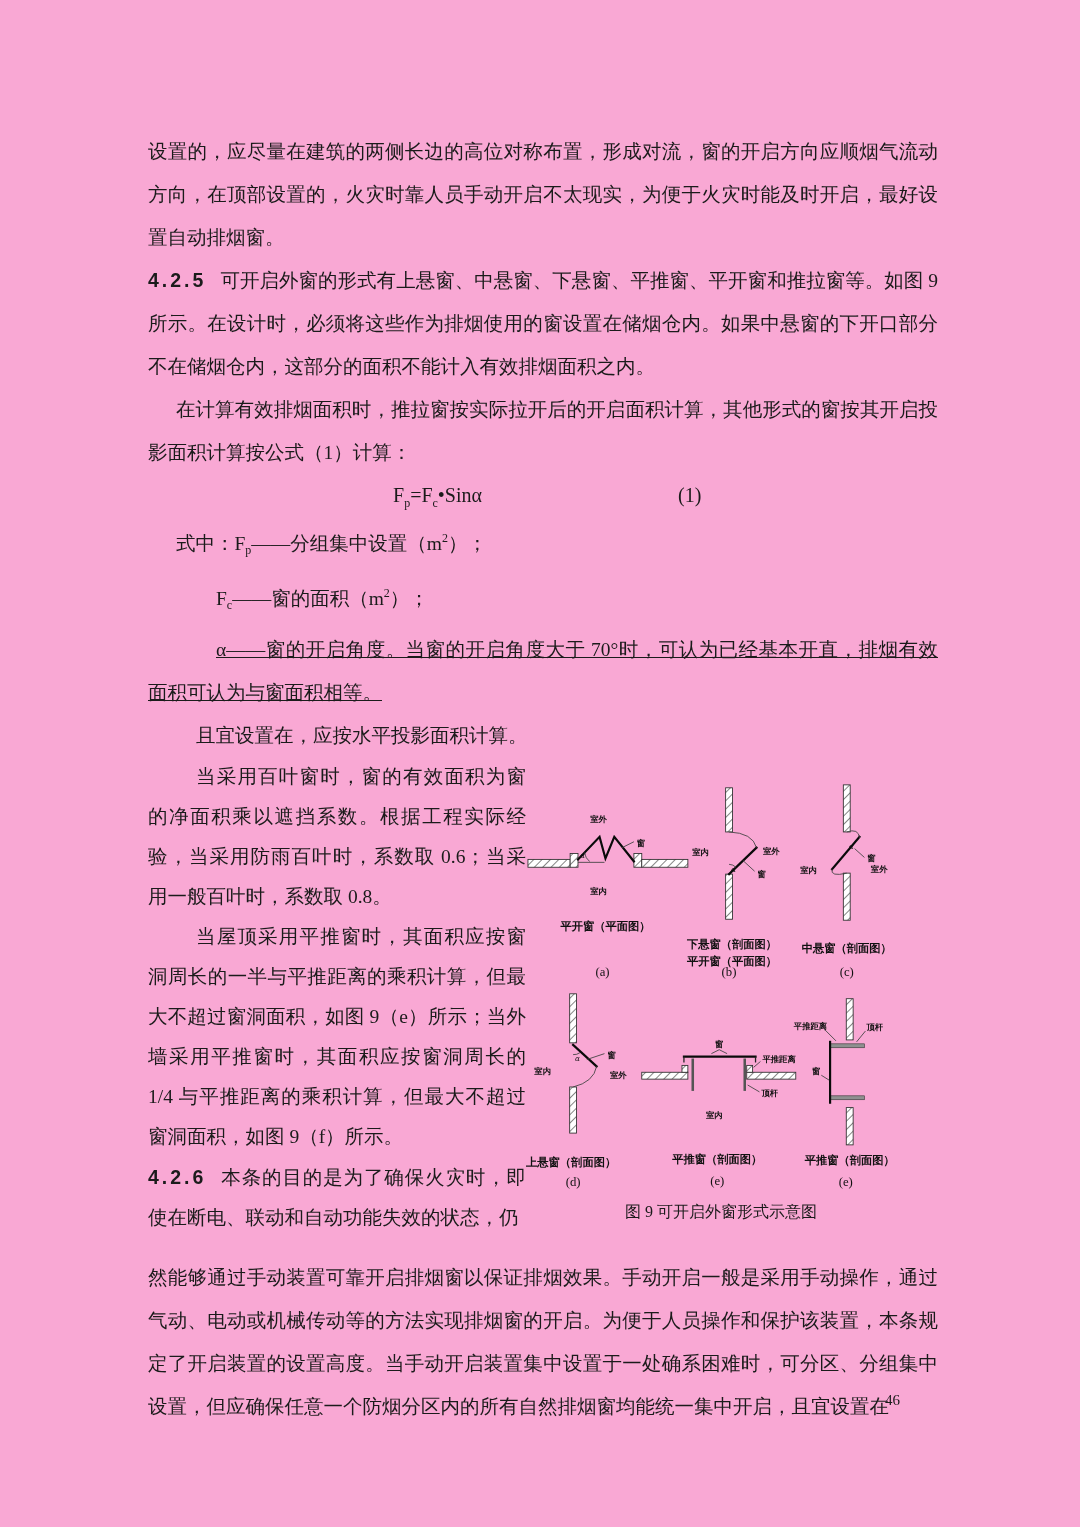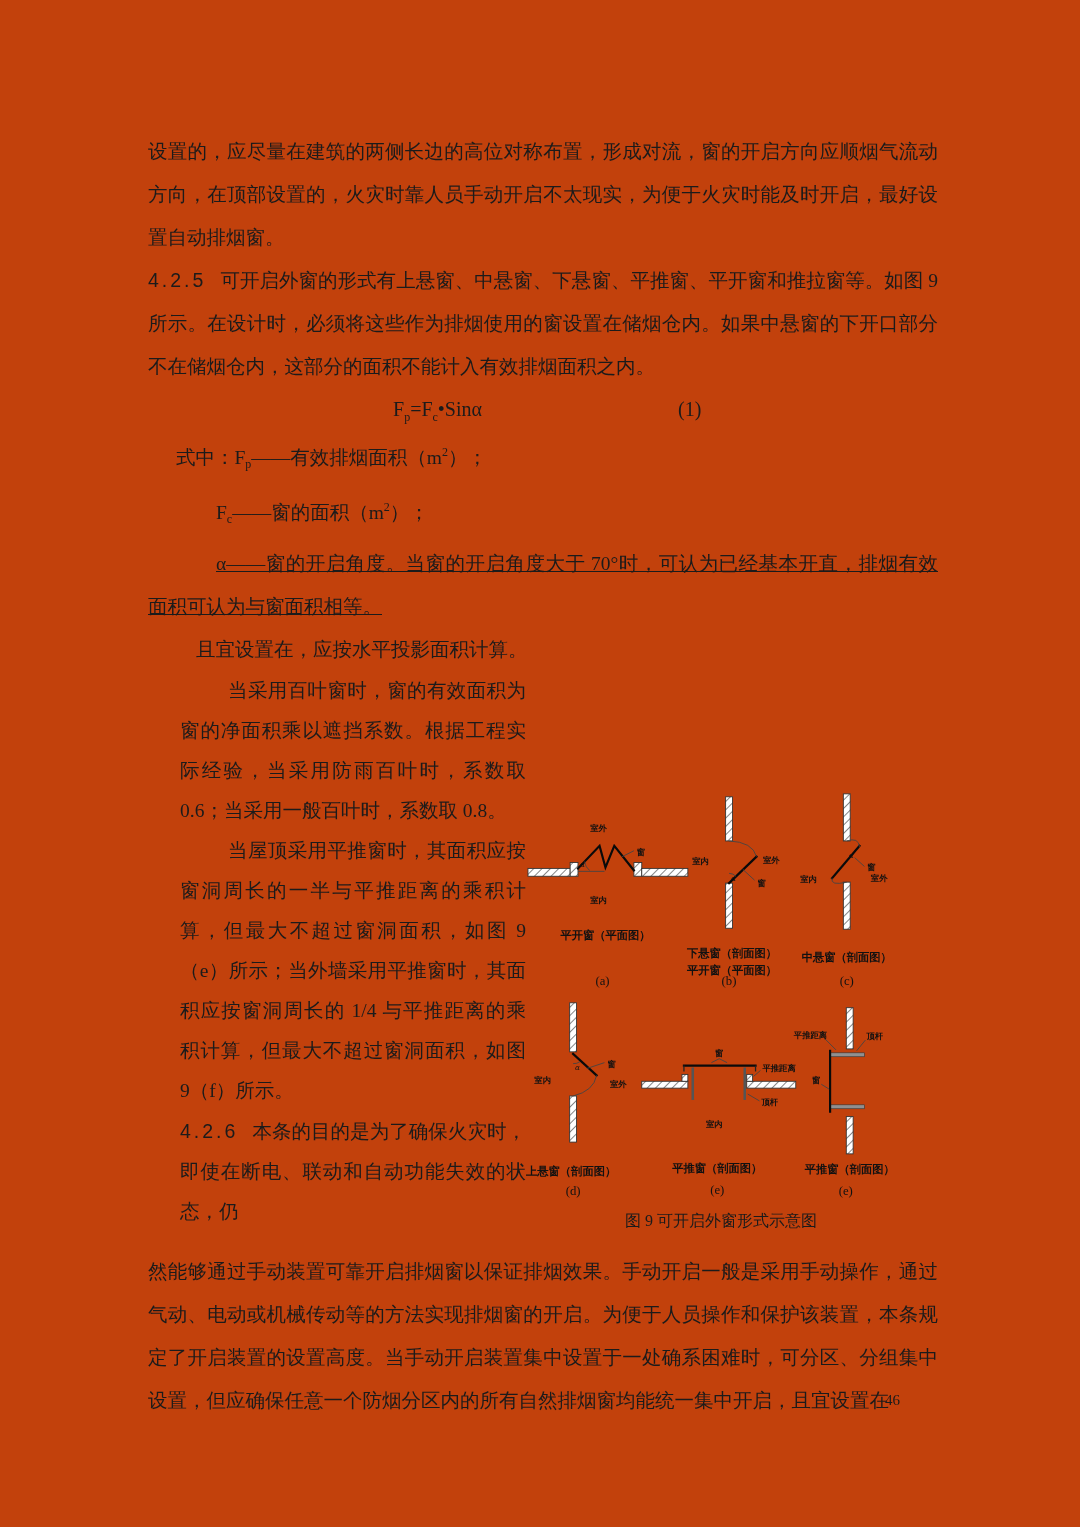--- a/index.html
+++ b/index.html
@@ -1,38 +1,38 @@
 <!DOCTYPE html>
 <html><head>
 <meta charset="utf-8">
 <style>
   html,body { margin:0; padding:0; background:#e8e8e8; }
   .page {
     position:relative; width:1080px; height:1527px; margin:0 auto;
-    background:#c2410c; overflow:hidden;
+    background:#f9a8d4; overflow:hidden;
     font-family:"Liberation Serif","DejaVu Serif",serif;
     color:#1b1b1b;
   }
   .content { position:absolute; left:148px; top:130px; width:790px; }
   p.body { margin:0; font-size:19.5px; line-height:43px; text-align:justify; }
   .ind-s  { text-indent:28px; }
   .ind    { text-indent:48px; }
   .secnum {
     font-family:"Liberation Sans","DejaVu Sans",sans-serif;
-    font-weight:normal; letter-spacing:3px; margin-right:14px;
+    font-weight:bold; letter-spacing:3px; margin-right:14px;
   }
   sub { font-size:12px; }
   sup { font-size:12px; }
   .formula-row { position:relative; height:43px; }
   .formula { position:absolute; left:245px; top:0; font-size:20px; line-height:43px; }
   .formula-num { position:absolute; left:530px; top:0; font-size:20px; line-height:43px; }
   .where1 { text-indent:28px; }
   .where2 { text-indent:68px; }
   .where3 { text-indent:68px;text-decoration:underline; }
-  .two-col { display:flex; align-items:flex-end;margin-left:32px; }
+  .two-col { display:flex; align-items:center; }
   .left-col { width:378px; }
   .left-col p.body { font-size:19.5px; line-height:40px; }
   .fig-box { width:412px; margin-left:0; }
   .fig-box svg { display:block; }
   .fig-caption { font-size:16px; text-align:center; width:390px; margin-top:6px; color:#1b1b1b; }
   .p-bottom { margin-top:18px !important;font-family:Liberation Serif, serif; }
   .page-number { position:absolute; left:885px; top:1392px; font-size:15px; }
   
   .wall  { fill:url(#hatch); stroke:#333; stroke-width:0.9; }
   .thick { stroke:#0a0a0a; stroke-width:2.2; fill:none; stroke-linecap:square; }
@@ -50,27 +50,28 @@
 </head>
 <body>
 
 <div class="page">
   <div class="content">
 
     <p class="body">设置的，应尽量在建筑的两侧长边的高位对称布置，形成对流，窗的开启方向应顺烟气流动方向，在顶部设置的，火灾时靠人员手动开启不太现实，为便于火灾时能及时开启，最好设置自动排烟窗。</p>
 
     <p class="body"><span class="secnum">4.2.5</span><span>可开启外窗的形式有上悬窗、中悬窗、下悬窗、平推窗、平开窗和推拉窗等。如图 9 所示。在设计时，必须将这些作为排烟使用的窗设置在储烟仓内。如果中悬窗的下开口部分不在储烟仓内，这部分的面积不能计入有效排烟面积之内。</span></p>
 
+    <p class="body ind-s">在计算有效排烟面积时，推拉窗按实际拉开后的开启面积计算，其他形式的窗按其开启投影面积计算按公式（1）计算：</p>
 
     <div class="formula-row">
       <span class="formula"><span>F</span><sub>p</sub><span>=F</span><sub>c</sub><span>•Sinα</span></span>
       <span class="formula-num">(1)</span>
     </div>
 
-    <p class="body where1"><span>式中：F</span><sub>p</sub><span>——有效排烟面积（m</span><sup>2</sup><span>）；</span></p>
+    <p class="body where1"><span>式中：F</span><sub>p</sub><span>——分组集中设置（m</span><sup>2</sup><span>）；</span></p>
 
     <p class="body where2"><span>F</span><sub>c</sub><span>——窗的面积（m</span><sup>2</sup><span>）；</span></p>
 
     <p class="body where3">α——窗的开启角度。当窗的开启角度大于 70°时，可认为已经基本开直，排烟有效面积可认为与窗面积相等。</p>
 
     <p class="body ind">且宜设置在，应按水平投影面积计算。</p>
 
     <div class="two-col">
       <div class="left-col">
         <p class="body ind">当采用百叶窗时，窗的有效面积为窗的净面积乘以遮挡系数。根据工程实际经验，当采用防雨百叶时，系数取 0.6；当采用一般百叶时，系数取 0.8。</p>

